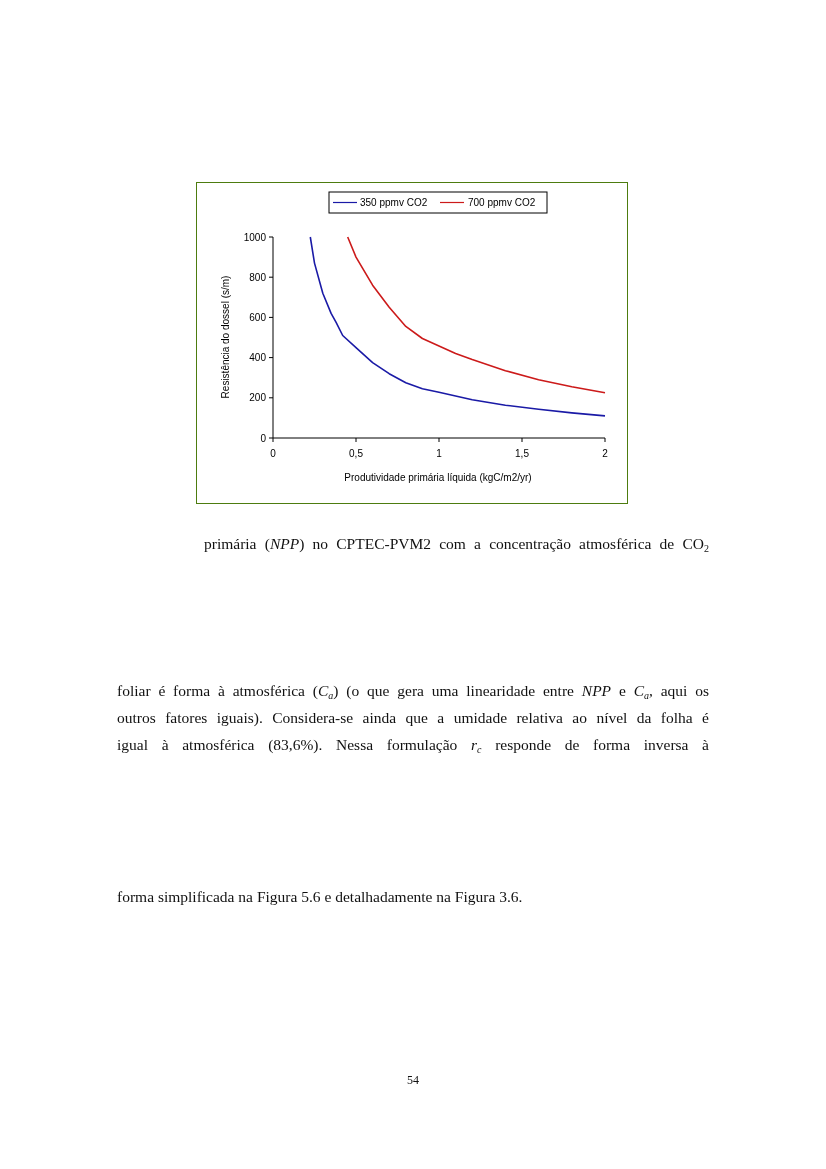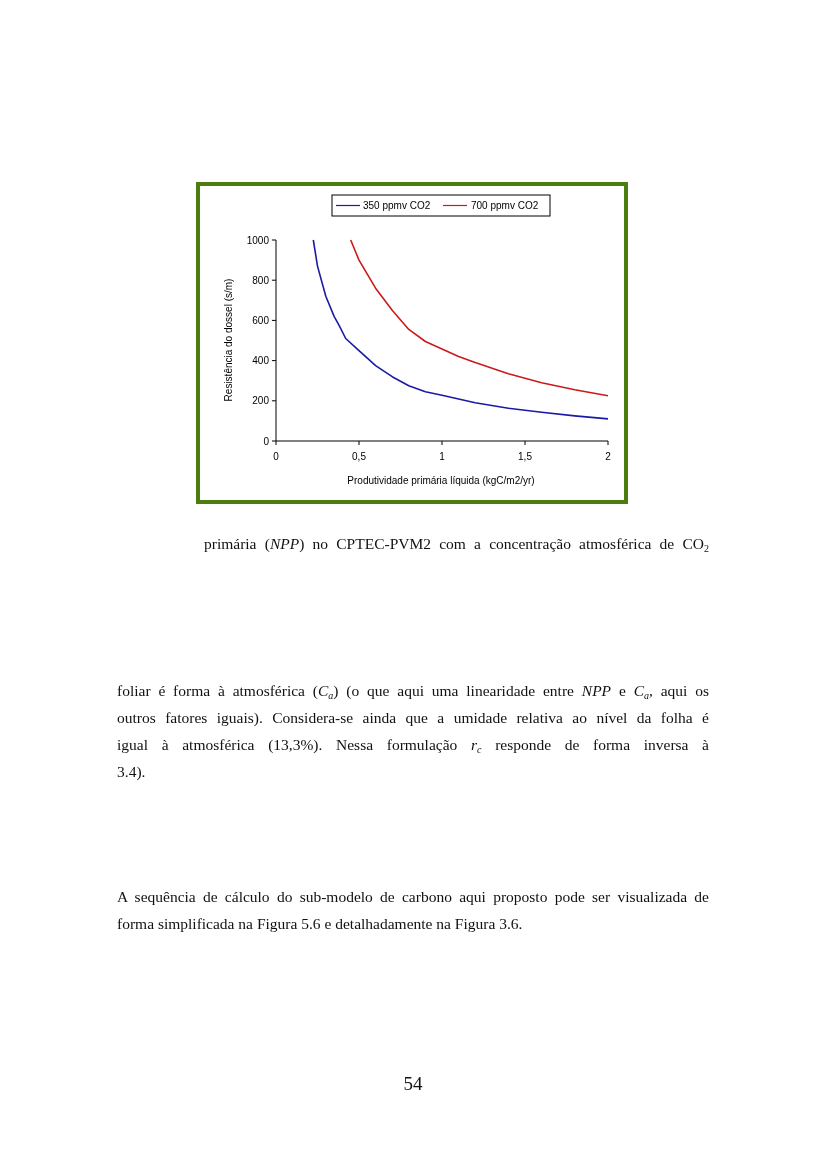--- a/index.html
+++ b/index.html
@@ -1,29 +1,29 @@
 <!DOCTYPE html>
 <html><head>
 <meta charset="utf-8">
 <style>
   html, body { margin: 0; padding: 0; background: #ffffff; }
   body { width: 826px; height: 1169px; position: relative; overflow: hidden;
          font-family: "Liberation Serif", "DejaVu Serif", serif; color: #111; }
   .figure-frame { position: absolute; left: 196px; top: 182px; width: 432px; height: 322px;
-                  border: 4px solid #4d7c0f; background: #fff; box-sizing: border-box; }
+                  border: 1px solid #4d7c0f; background: #fff; box-sizing: border-box; }
   #chart { position: absolute; left: 0; top: 0; }
   .chart-text { font-family: "Liberation Sans", "DejaVu Sans", sans-serif; font-size: 10px; fill: #000; }
   .caption { position: absolute; left: 117px; top: 530px; width: 592px; font-size: 15.5px; line-height: 27px; }
   .caption .lead { display: block; text-align: justify; text-align-last: justify; }
   .caption .cont { display: block; padding-left: 87px; text-align: justify; }
   .caption .cont.first { text-align-last: justify; }
   .para { position: absolute; left: 117px; width: 592px; font-size: 15.5px; line-height: 27px; text-align: justify; }
   .para .ln { display: block; text-align: justify; text-align-last: justify; }
   .para .ln.last { text-align-last: left; }
-  .page-number { position: absolute; top: 1073px; left: 0; width: 826px; text-align: center; font-size: 19px; }
+  .page-number { position: absolute; top: 1073px; left: 0; width: 826px; text-align: center; font-size: 12px; }
   sub { font-size: 10px; vertical-align: -3px; line-height: 0; }
   i { font-style: italic; }
 </style>
 </head>
 <body>
 
 <div class="figure-frame">
   <svg id="chart" width="432" height="322">
     <g id="legend">
       <rect x="132" y="9" width="218" height="21" fill="#fff" stroke="#000" stroke-width="1"></rect>
@@ -65,24 +65,22 @@
     <text class="chart-text" id="xlabel" x="241" y="298" text-anchor="middle">Produtividade primária líquida (kgC/m2/yr)</text>
     <text class="chart-text" id="ylabel" x="0" y="0" text-anchor="middle" transform="translate(32,154) rotate(-90)">Resistência do dossel (s/m)</text>
   </svg>
 </div>
 
 <div class="caption">
   <span class="cont first"><span>primária (</span><i>NPP</i><span>) no CPTEC-PVM2 com a concentração atmosférica de CO</span><sub>2</sub></span>
 </div>
 
 <div class="para" style="top:677px;">
-  <span class="ln"><span>foliar é forma à atmosférica (</span><i>C</i><sub><i>a</i></sub><span>) (o que aqui uma linearidade entre </span><i>NPP</i><span> e </span><i>C</i><sub><i>a</i></sub><span>, aqui os</span></span>
+  <span class="ln"><span>foliar é forma à atmosférica (</span><i>C</i><sub><i>a</i></sub><span>) (o que gera uma linearidade entre </span><i>NPP</i><span> e </span><i>C</i><sub><i>a</i></sub><span>, aqui os</span></span>
   <span class="ln">outros fatores iguais). Considera-se ainda que a umidade relativa ao nível da folha é</span>
-  <span class="ln"><span>igual à atmosférica (13,3%). Nessa formulação </span><i>r</i><sub><i>c</i></sub><span> responde de forma inversa à</span></span>
-  <span class="ln last">3.4).</span>
+  <span class="ln"><span>igual à atmosférica (83,6%). Nessa formulação </span><i>r</i><sub><i>c</i></sub><span> responde de forma inversa à</span></span>
 </div>
 
 <div class="para" style="top:883px;">
-  <span class="ln">A sequência de cálculo do sub-modelo de carbono aqui proposto pode ser visualizada de</span>
   <span class="ln last">forma simplificada na Figura 5.6 e detalhadamente na Figura 3.6.</span>
 </div>
 
 <div class="page-number">54</div>
 
 </body></html>

